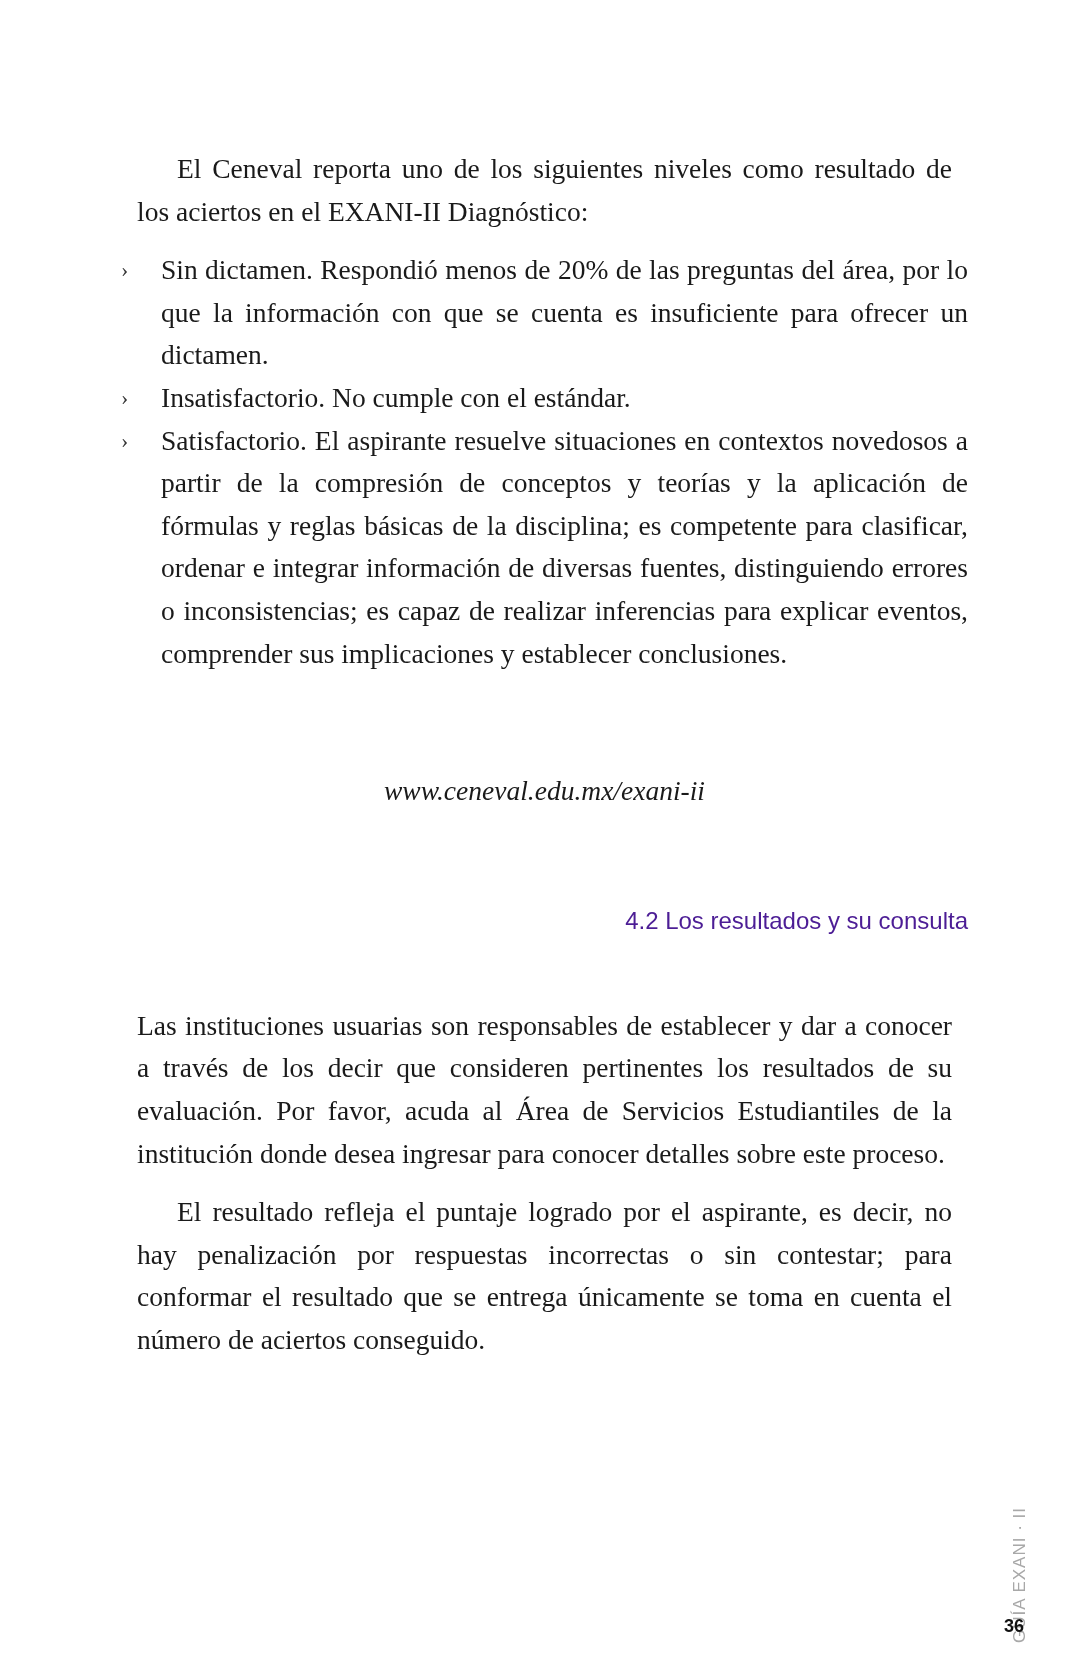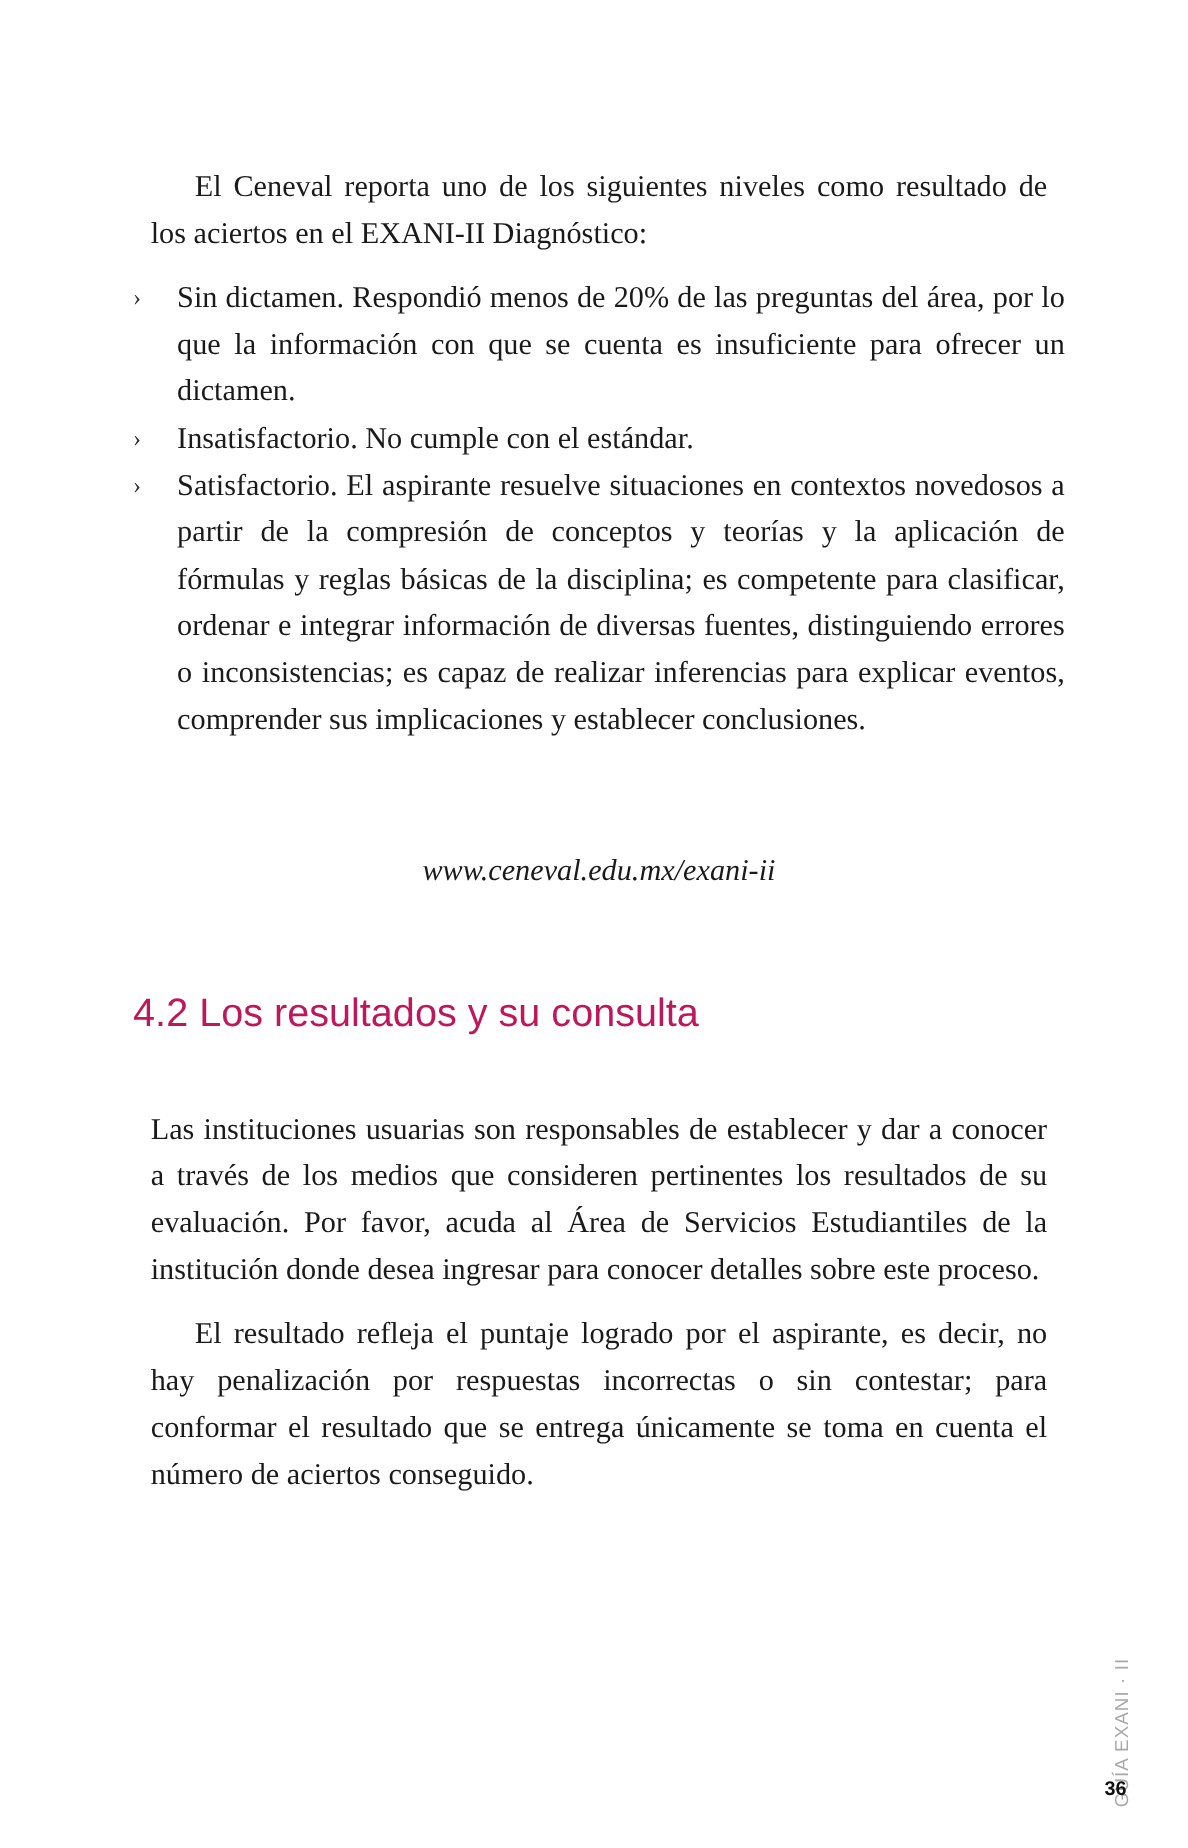--- a/index.html
+++ b/index.html
@@ -56,23 +56,24 @@
       text-align: center;
       font-style: italic;
       margin: 16px;
     }
     .gap-url { height: 37px; }
     .gap-before-heading { height: 72px; }
     .heading {
       margin: 0;
       font-family: "Liberation Sans", "DejaVu Sans", sans-serif;
       font-weight: normal;
-      font-size: 36px;
+      font-size: 24px;
       line-height: 40px;
-      color: #be185d;
+      color: #4c1d95;
+      text-align: right;
     }
     .gap-after-heading { height: 48px; }
     .side-label {
       position: absolute;
       left: 1020px;
       top: 1575px;
       transform: translate(-50%, -50%) rotate(-90deg);
       font-family: "Liberation Sans", "DejaVu Sans", sans-serif;
       font-size: 17px;
       letter-spacing: 1px;
@@ -114,19 +115,19 @@
   <div class="gap-url"></div>
 
   <p class="url">www.ceneval.edu.mx/exani-ii</p>
 
   <div class="gap-before-heading"></div>
 
   <h2 class="heading">4.2 Los resultados y su consulta</h2>
 
   <div class="gap-after-heading"></div>
 
-  <p class="para">Las instituciones usuarias son responsables de establecer y dar a conocer a través de los medios que consideren pertinentes los resultados de su evaluación. Por favor, acuda al Área de Servicios Estudiantiles de la institución donde desea ingresar para conocer detalles sobre este proceso.</p>
+  <p class="para">Las instituciones usuarias son responsables de establecer y dar a conocer a través de los decir que consideren pertinentes los resultados de su evaluación. Por favor, acuda al Área de Servicios Estudiantiles de la institución donde desea ingresar para conocer detalles sobre este proceso.</p>
   <p class="para indent">El resultado refleja el puntaje logrado por el aspirante, es decir, no hay penalización por respuestas incorrectas o sin contestar; para conformar el resultado que se entrega únicamente se toma en cuenta el número de aciertos conseguido.</p>
 
 </div>
 
 <div class="side-label">GUÍA EXANI · II</div>
 <div class="page-number">36</div>
 
 </body></html>

